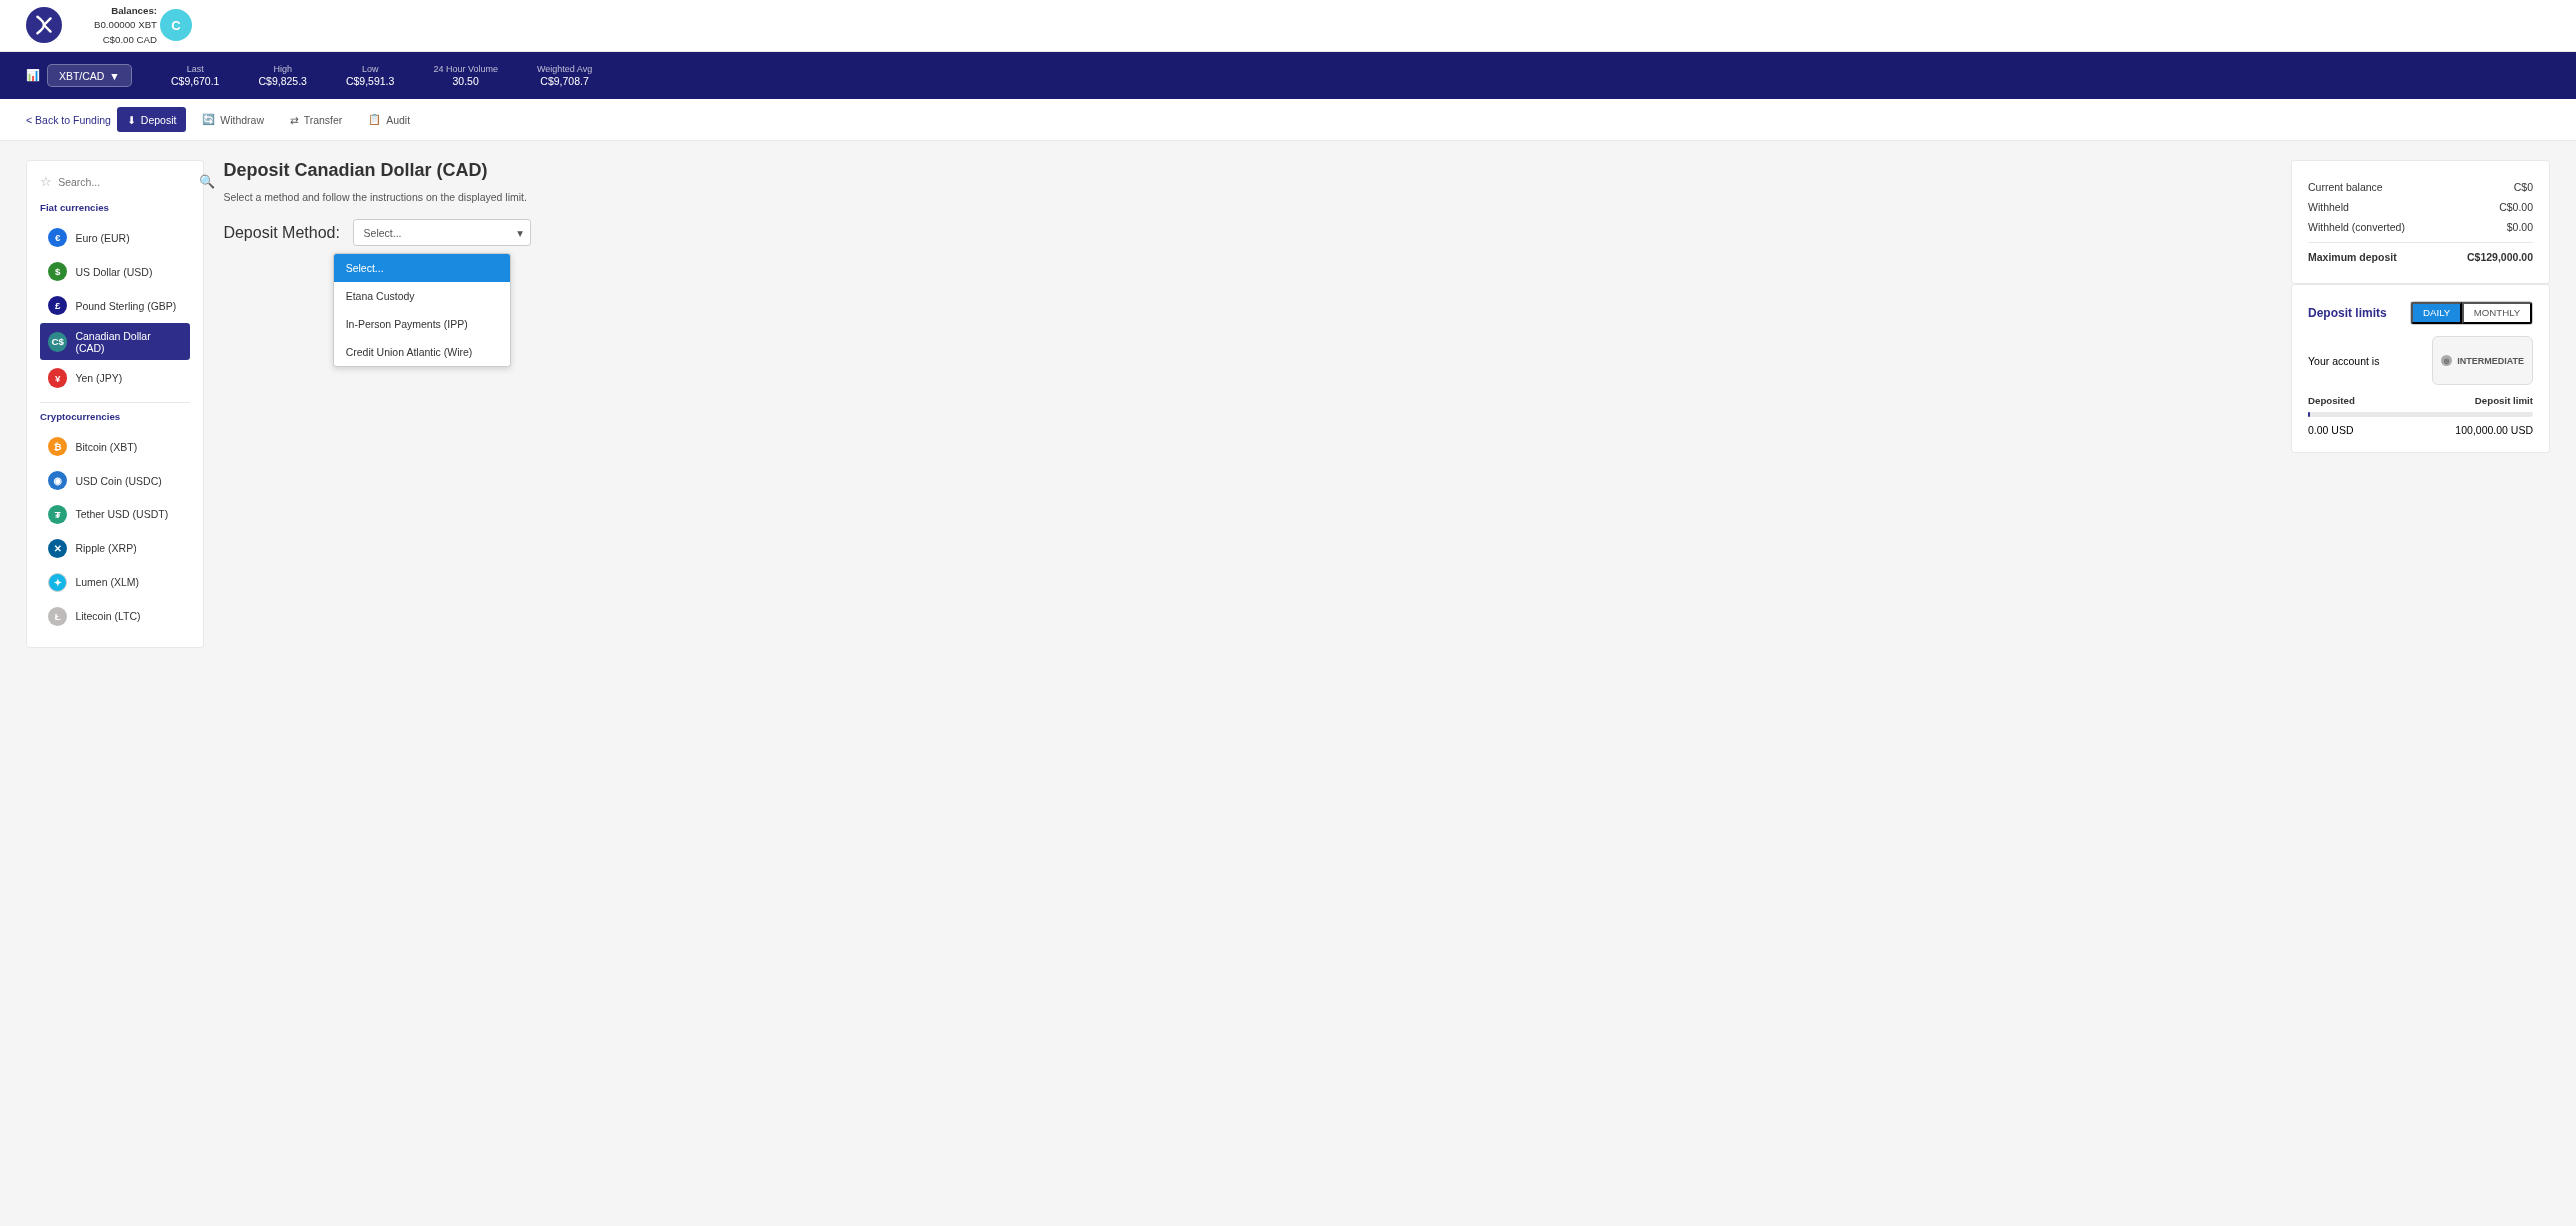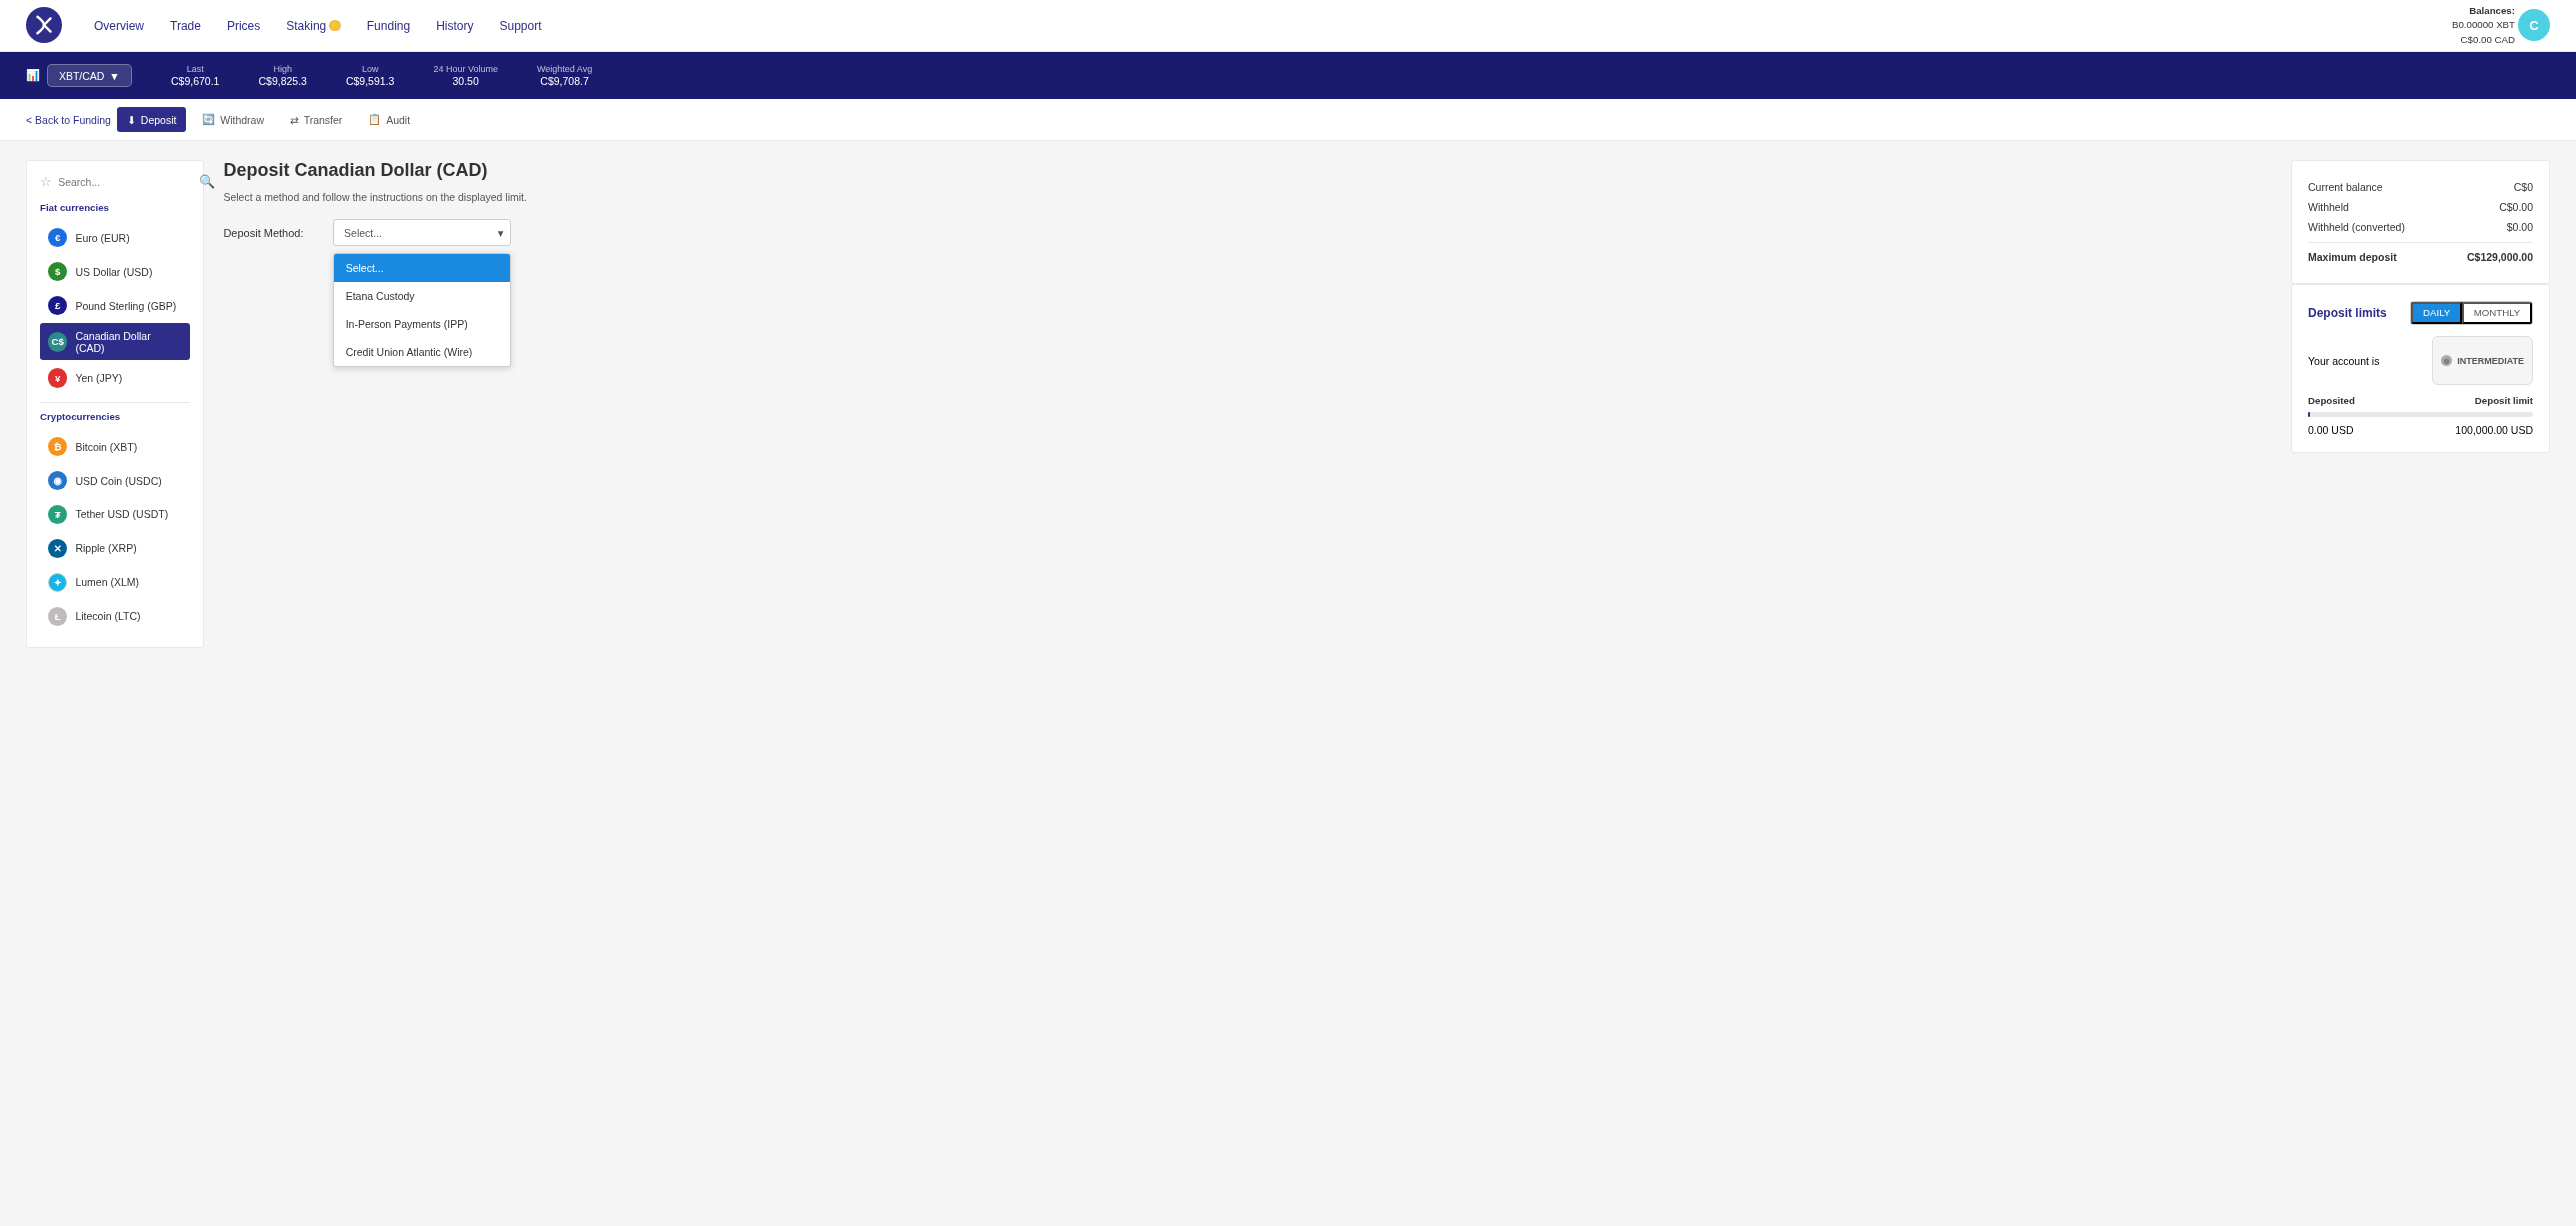--- a/index.html
+++ b/index.html
@@ -262,21 +262,21 @@
       color: #555;
       margin-bottom: 16px;
     }
     .deposit-method-row {
       display: flex;
       align-items: center;
       gap: 13px;
       margin-bottom: 0;
     }
     .method-label {
-      font-size: 11px;
+      font-size: 16px;
       color: #333;
       min-width: 97px;
     }
     .method-select-wrapper {
       position: relative;
       width: 178px;
     }
     .method-select {
       width: 100%;
       padding: 6.5px 26px 6.5px 9.7px;
@@ -448,32 +448,20 @@
 
 <header class="header">
   <div class="logo">
     <svg class="logo-icon" viewBox="0 0 44 44" fill="none">
       <circle cx="22" cy="22" r="22" fill="#2e2e8a"></circle>
       <path d="M14 12 C14 12 22 18 22 22 C22 26 14 32 14 32" stroke="white" stroke-width="3" stroke-linecap="round" fill="none"></path>
       <path d="M22 22 L30 14" stroke="white" stroke-width="3" stroke-linecap="round"></path>
       <path d="M22 22 L30 30" stroke="white" stroke-width="3" stroke-linecap="round"></path>
     </svg>
   </div>
-  <nav class="nav">
-    <a class="nav-item">Overview</a>
-    <a class="nav-item">Trade</a>
-    <a class="nav-item">Prices</a>
-    <a class="nav-item staking-item">
-      <span>Staking</span>
-      <span class="staking-badge">⚡</span>
-    </a>
-    <a class="nav-item">Funding</a>
-    <a class="nav-item">History</a>
-    <a class="nav-item">Support</a>
-  </nav>
   <div class="header-right">
     <div class="balances">
       <div class="balances-label">Balances:</div>
       <div>B0.00000 XBT</div>
       <div>C$0.00 CAD</div>
     </div>
     <div class="avatar">C</div>
   </div>
 </header>
 

